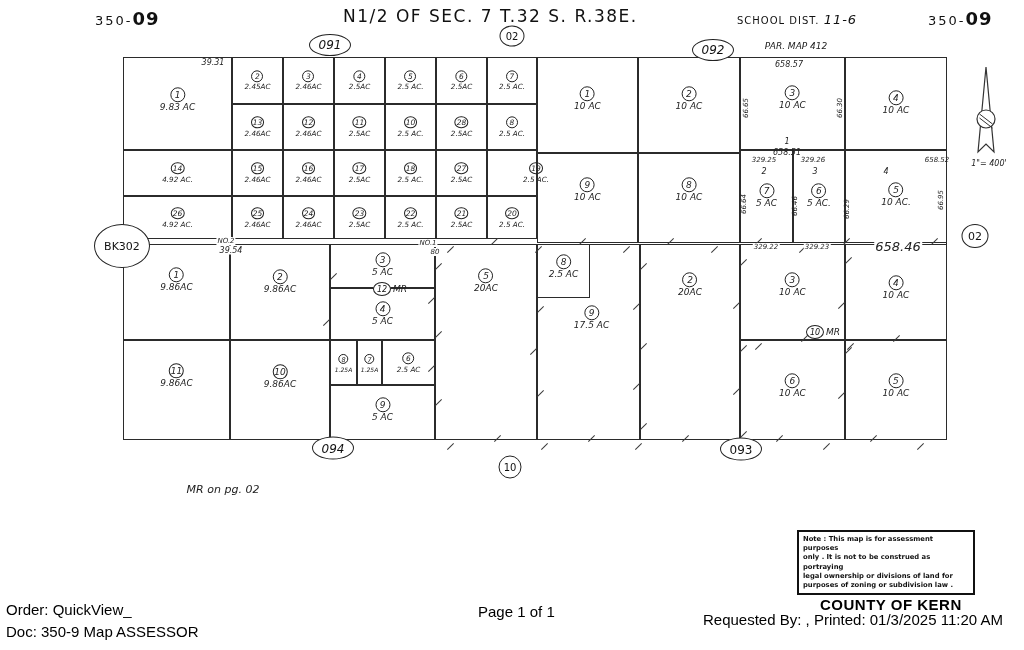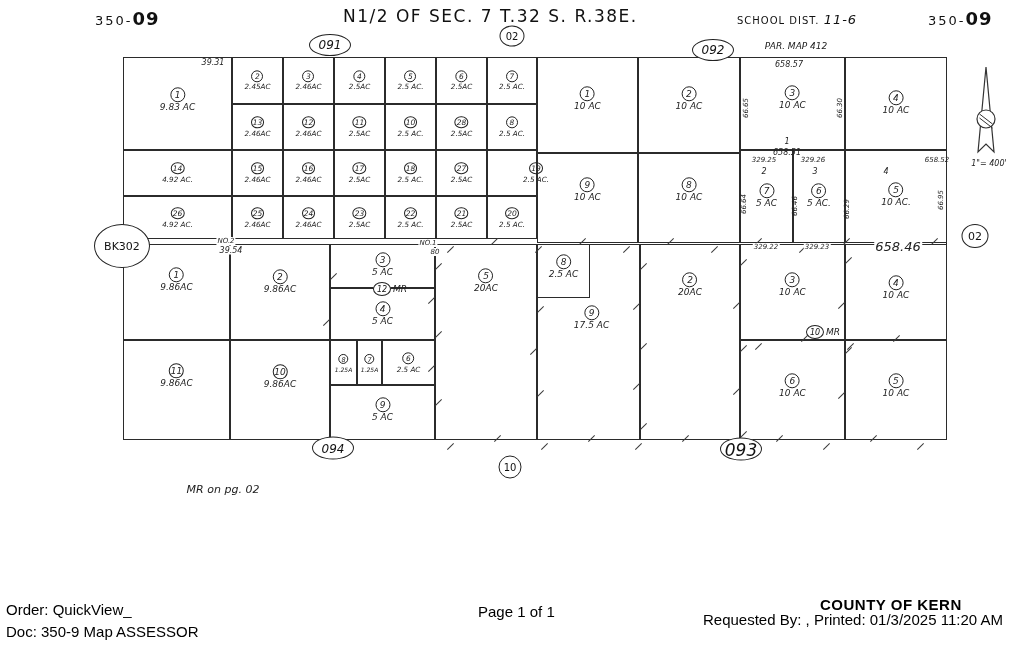--- a/index.html
+++ b/index.html
@@ -262,21 +262,21 @@
       <div class="ref" style="left: 122px; top: 246px; z-index: 4;">
         <div class="circ" style="width: 56px; height: 44px; font-size: 11px; background: rgb(255, 255, 255);">BK302</div>
       </div>
       <div class="ref" style="left: 975px; top: 236px; z-index: 4;">
         <div class="circ" style="width: 27px; height: 24px; font-size: 11px; background: rgb(255, 255, 255);">02</div>
       </div>
       <div class="ref" style="left: 333px; top: 448px; z-index: 4;">
         <div class="circ" style="width: 42px; height: 23px; font-size: 12px; background: rgb(255, 255, 255); font-style: italic;">094</div>
       </div>
       <div class="ref" style="left: 741px; top: 449px; z-index: 4;">
-        <div class="circ" style="width: 42px; height: 23px; font-size: 17px; background: rgb(255, 255, 255); font-style: italic;">093</div>
+        <div class="circ" style="width: 42px; height: 23px; font-size: 12px; background: rgb(255, 255, 255); ">093</div>
       </div>
       <div class="ref" style="left: 510px; top: 467px; z-index: 4;">
         <div class="circ" style="width: 23px; height: 23px; font-size: 10px; background: rgb(255, 255, 255);">10</div>
       </div>
       <div class="ref" style="left: 390px; top: 289px; z-index: 4;">
         <div class="circ" style="width: 18px; height: 14px; font-size: 8px; background: rgb(255, 255, 255); font-style: italic;">12</div>
         <span class="refsuf">MR</span>
       </div>
       <div class="ref" style="left: 823px; top: 332px; z-index: 4;">
         <div class="circ" style="width: 18px; height: 14px; font-size: 8px; background: rgb(255, 255, 255); font-style: italic;">10</div>
@@ -335,20 +335,26 @@
       <div class="tick" style="left: 326px; top: 318px;"></div>
     </div>
 
   <svg id="north-arrow" width="40" height="96" viewBox="0 0 40 96">
     <path d="M20,1 L12,86 L20,78 L28,86 Z" fill="none" stroke="#333" stroke-width="1.2"></path>
     <circle cx="20" cy="53" r="9" fill="#fff" stroke="#333" stroke-width="1.2"></circle>
     <line x1="13.5" y1="48" x2="26.5" y2="58" stroke="#333" stroke-width="1"></line>
     <line x1="13.5" y1="52" x2="26.5" y2="62" stroke="#333" stroke-width="1"></line>
   </svg>
 
+  <div id="notebox">
+    <div>Note : This map is for assessment purposes</div>
+    <div>only . It is not to be construed as portraying</div>
+    <div>legal ownership or divisions of land for</div>
+    <div>purposes of zoning or subdivision law .</div>
+  </div>
 
   <span class="ftr" id="ftr-order">Order: QuickView_</span>
   <span class="ftr" id="ftr-doc">Doc: 350-9 Map ASSESSOR</span>
   <span class="ftr" id="ftr-page">Page 1 of 1</span>
   <span class="ftr" id="ftr-county">COUNTY OF KERN</span>
   <span class="ftr" id="ftr-requested">Requested By:   , Printed: 01/3/2025 11:20 AM</span>
 
 </div>
 
 </body></html>

